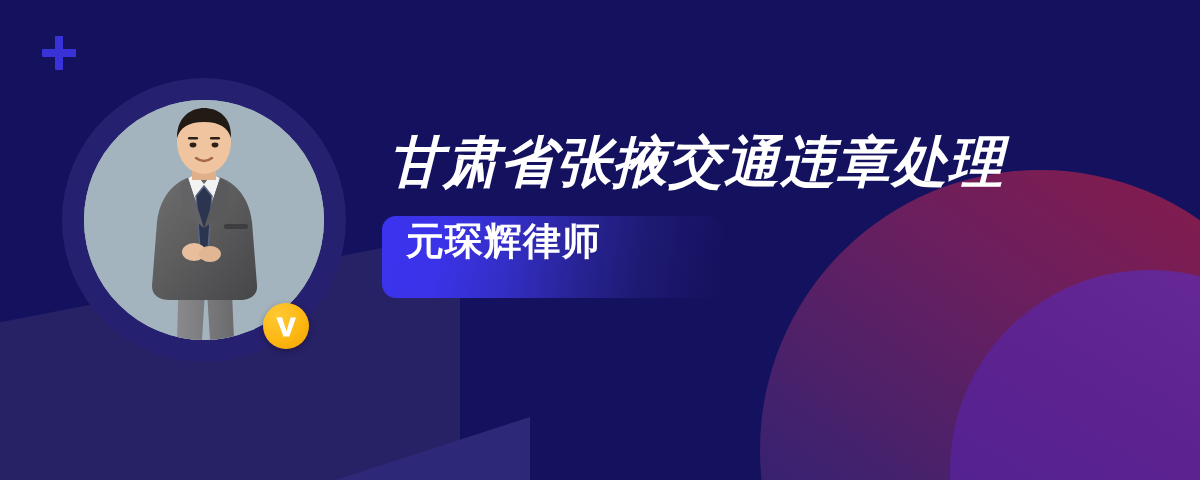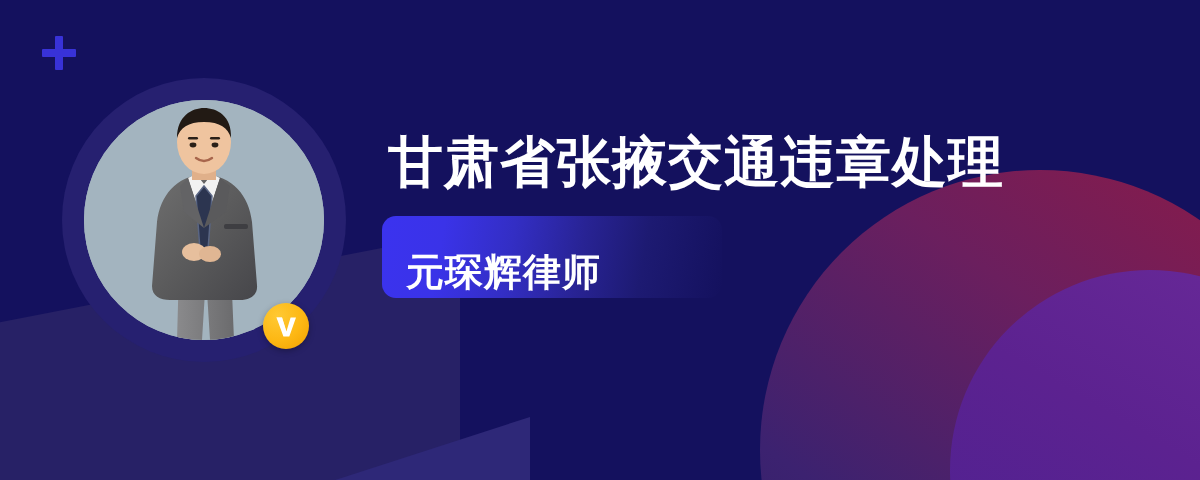--- a/index.html
+++ b/index.html
@@ -160,39 +160,39 @@
   }
   .headline {
     margin: 0;
     color: #ffffff;
     font-size: 55px;
     line-height: 76px;
     font-weight: 700;
     letter-spacing: 1px;
     white-space: nowrap;
   }
-  .headline-line { display: block; }
+  .headline-line { display: block; font-style: italic; }
 
   
   .name-pill {
     position: relative;
     margin-top: 16px;
     margin-left: -6px;
     width: 340px;
     height: 82px;
     border-radius: 14px;
     background: linear-gradient(100deg,
         #3b33ef 0%,
         #3a33e8 18%,
         #332ec4 38%,
         #282394 58%,
         #1d1a72 76%,
         rgba(20,17,94,0) 100%);
     display: flex;
-    align-items: flex-end;
+    align-items: flex-start;
   }
   .name-text {
     color: #ffffff;
     font-size: 38px;
     font-weight: 700;
     letter-spacing: 1px;
     padding-left: 24px;
     white-space: nowrap;
   }
 </style>

